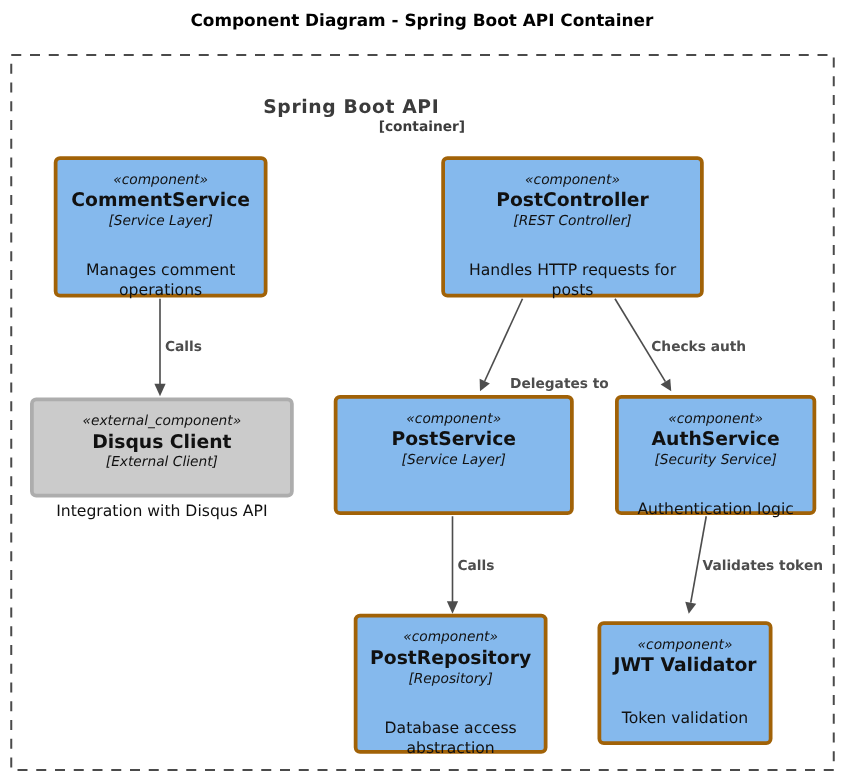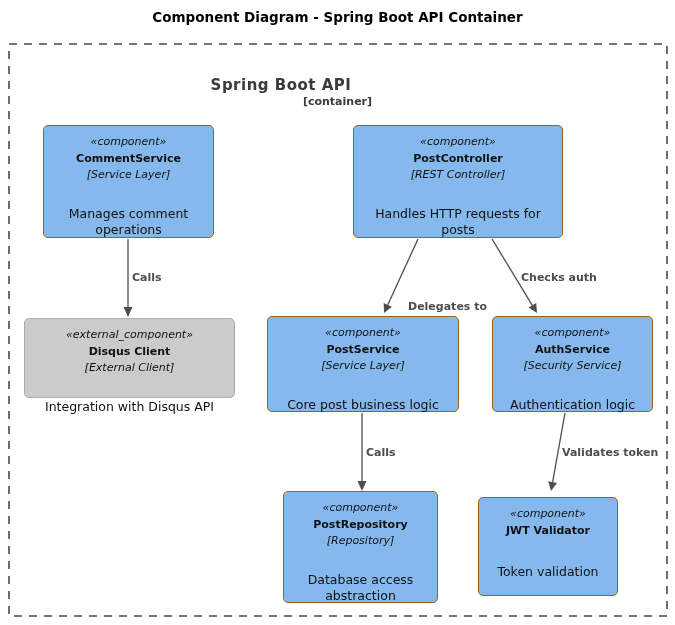--- a/index.html
+++ b/index.html
@@ -14,26 +14,26 @@
   }
   .boundary-name{
     position:absolute;top:76px;left:0;width:562px;text-align:center;
     font-size:15px;font-weight:bold;color:#3b3b3b;letter-spacing:.5px;
   }
   .boundary-type{
     position:absolute;top:95px;left:0;width:675px;text-align:center;
     font-size:11px;font-weight:bold;color:#3b3b3b;
   }
   .comp{
-    position:absolute;border-radius:5px;background:#85B9ED;border:1px solid #a16207;
+    position:absolute;border-radius:5px;background:#85B9ED;border:3px solid #a16207;
     text-align:center;box-sizing:border-box;padding-top:9px;z-index:2;
   }
   .comp.external{background:#CBCBCB;border-color:#ADADAD;}
   .comp .stereo{display:block;font-size:11px;font-style:italic;line-height:14px;}
-  .comp .cname{display:block;font-size:11px;font-weight:bold;line-height:19px;}
+  .comp .cname{display:block;font-size:15px;font-weight:bold;line-height:19px;}
   .comp .ctype{display:block;font-size:11px;font-style:italic;line-height:14px;}
   .comp .cdesc{display:block;font-size:12.5px;line-height:16px;margin-top:24px;padding:0 7px;}
   .c-comment   {left:43px; top:125px;width:171px;height:113px;}
   .c-postctrl  {left:353px;top:125px;width:210px;height:113px;}
   .c-disqus    {left:24px; top:318px;width:211px;height:80px;}
   .c-postsvc   {left:267px;top:316px;width:192px;height:96px;}
   .c-authsvc   {left:492px;top:316px;width:161px;height:96px;}
   .c-postrepo  {left:283px;top:491px;width:155px;height:112px;}
   .c-jwt       {left:478px;top:497px;width:140px;height:99px;}
   .edge-label{
@@ -78,21 +78,20 @@
   <span class="stereo">«external_component»</span>
   <span class="cname">Disqus Client</span>
   <span class="ctype">[External Client]</span>
   <span class="cdesc">Integration with Disqus API</span>
 </div>
 
 <div class="comp c-postsvc">
   <span class="stereo">«component»</span>
   <span class="cname">PostService</span>
   <span class="ctype">[Service Layer]</span>
-  <span class="cdesc">Core post business logic</span>
 </div>
 
 <div class="comp c-authsvc">
   <span class="stereo">«component»</span>
   <span class="cname">AuthService</span>
   <span class="ctype">[Security Service]</span>
   <span class="cdesc">Authentication logic</span>
 </div>
 
 <div class="comp c-postrepo">

